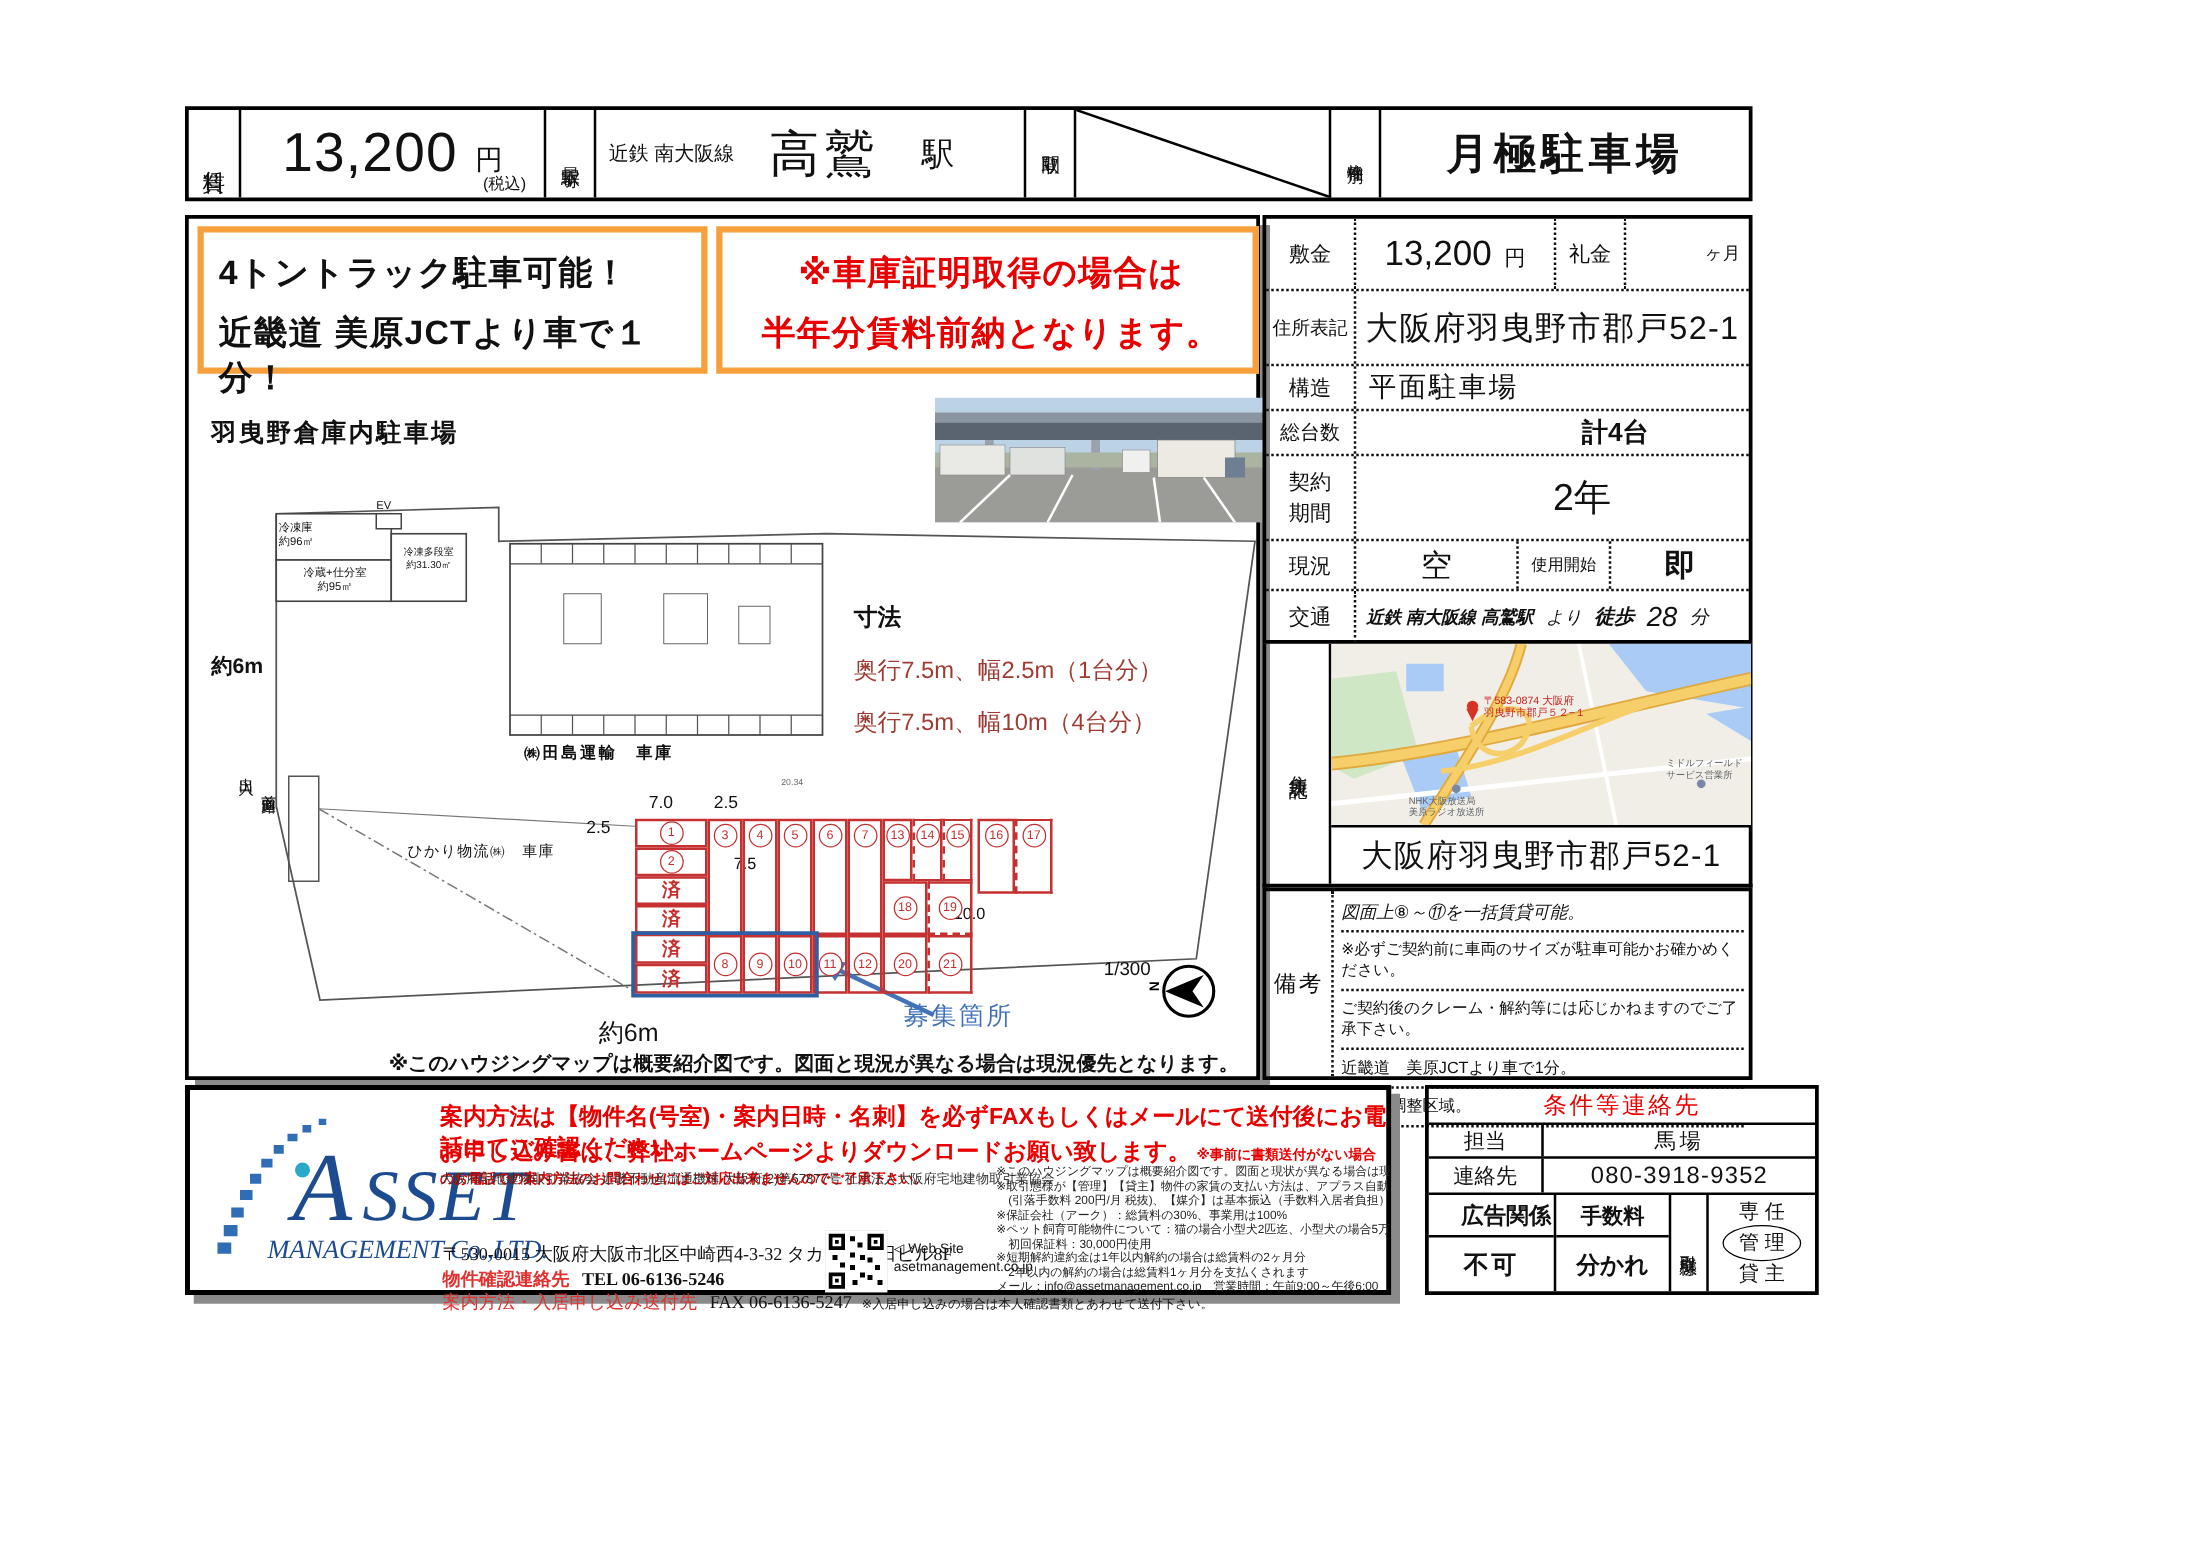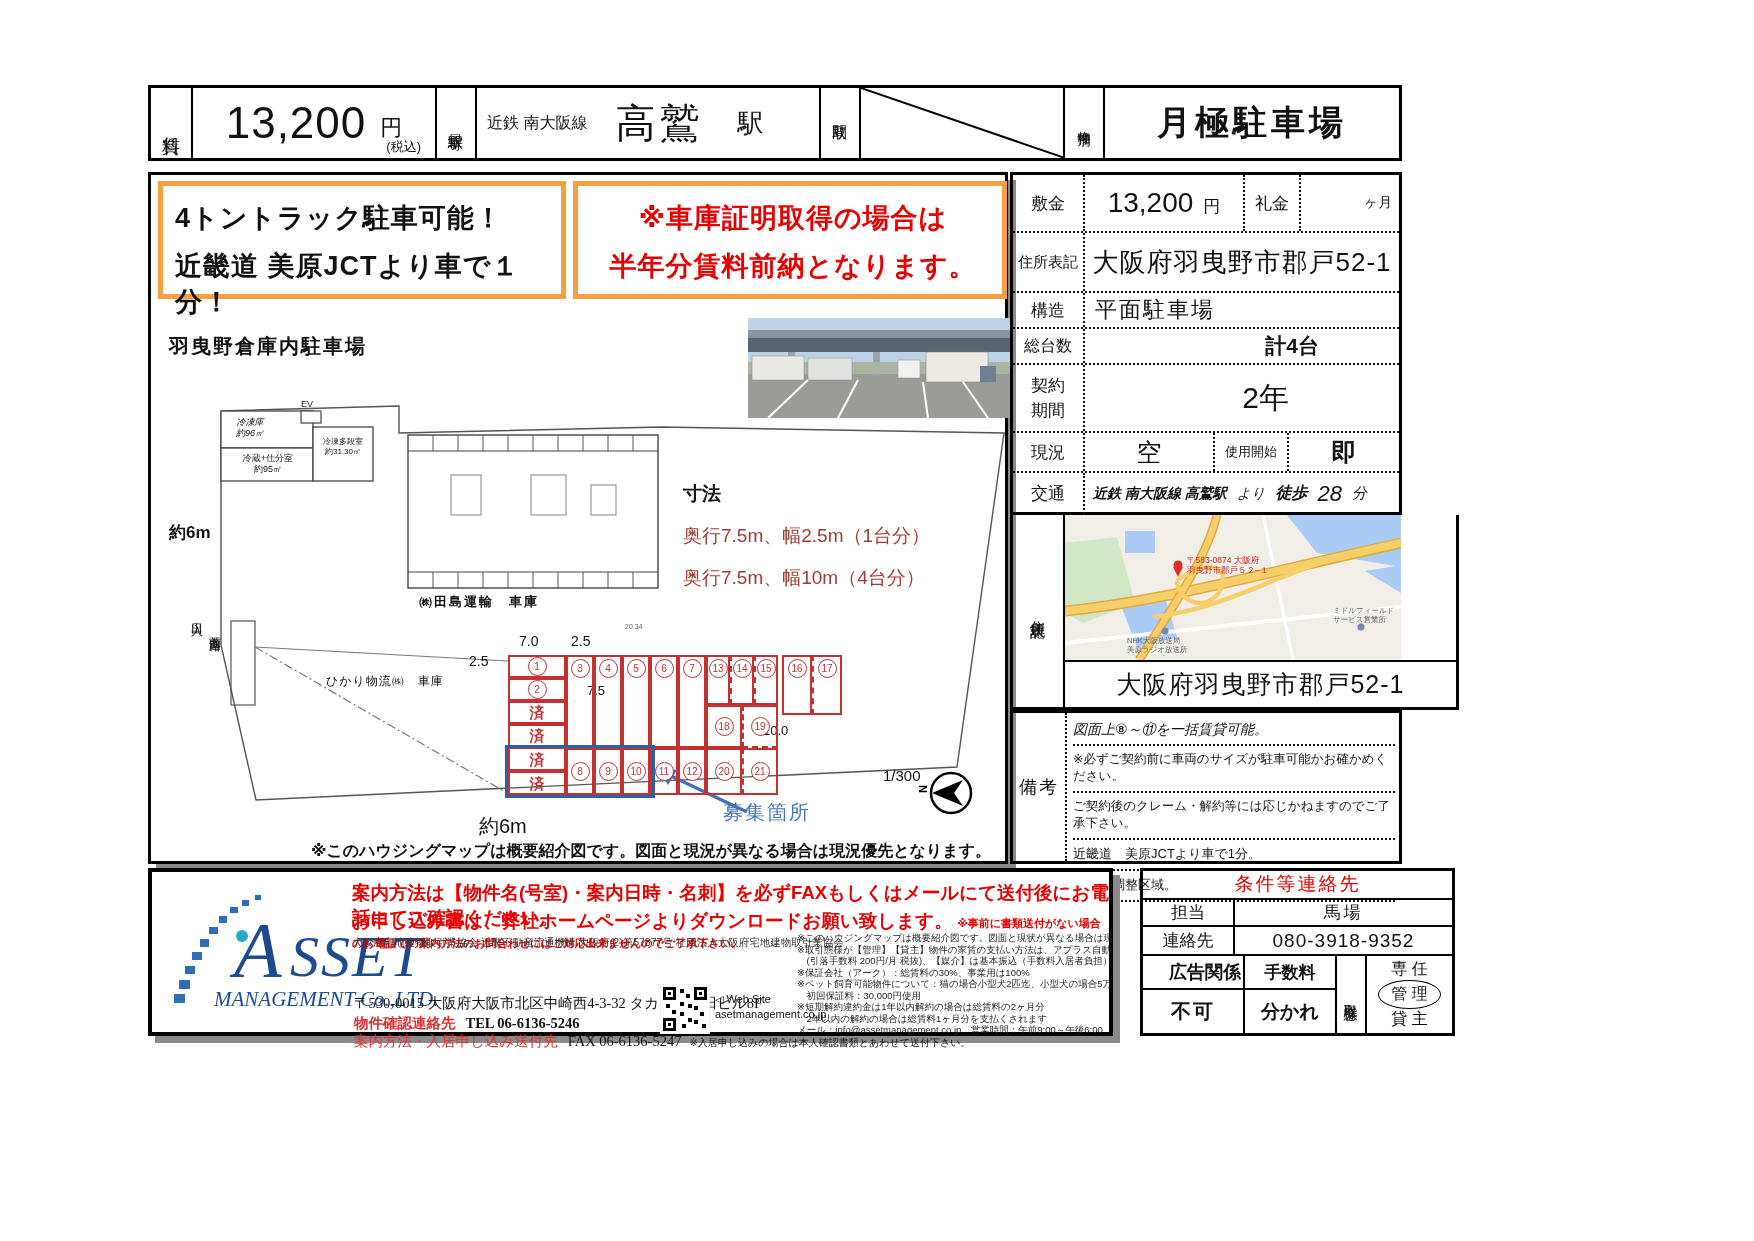--- a/index.html
+++ b/index.html
@@ -133,21 +133,21 @@
         <rect x="150" y="42" width="22" height="18" fill="#f0f0ee" stroke="#888" stroke-width="0.5"></rect>
         <rect x="178" y="34" width="62" height="30" fill="#eceae2" stroke="#777" stroke-width="0.5"></rect>
         <rect x="232" y="48" width="16" height="16" fill="#6f7f93"></rect>
         <line x1="20" y1="100" x2="60" y2="62" stroke="#fff" stroke-width="2"></line>
         <line x1="90" y1="100" x2="110" y2="62" stroke="#fff" stroke-width="2"></line>
         <line x1="180" y1="100" x2="175" y2="64" stroke="#fff" stroke-width="2"></line>
         <line x1="240" y1="100" x2="215" y2="64" stroke="#fff" stroke-width="2"></line>
       </svg>
     </div>
 
-    <div class="abs" style="left:60px;top:242px;width:78px;text-align:center;font-size:9px;line-height:11px;font-style:italic;">
+    <div class="abs" style="left:72px;top:242px;width:78px;text-align:left;font-size:9px;line-height:11px;">
       <div>冷凍庫</div>
         <div>約96㎡</div>
     </div>
     <div class="abs" style="left:78px;top:278px;width:78px;text-align:center;font-size:9px;line-height:11px;">
       <div>冷蔵+仕分室</div>
         <div>約95㎡</div>
     </div>
     <div class="abs" style="left:163px;top:262px;width:58px;text-align:center;font-size:8px;line-height:10px;">
       <div>冷凍多段室</div>
         <div>約31.30㎡</div>
@@ -317,21 +317,21 @@
       <div style="flex:1;display:flex;align-items:center;padding-left:8px;gap:10px;font-style:italic;">
         <span style="font-size:14px;font-weight:bold;">近鉄 南大阪線 高鷲駅</span>
         <span style="font-size:14px;">より</span>
         <span style="font-size:16px;font-weight:bold;">徒歩</span>
         <span style="font-size:22px;">28</span>
         <span style="font-size:15px;">分</span>
       </div>
     </div>
   </div>
 
-  <div class="abs bx" style="left:1010px;top:515px;width:449px;height:195px;border:3.5px solid #000;border-top:none;display:flex;">
+  <div class="abs bx" style="left:1010px;top:515px;width:392px;height:195px;border:3.5px solid #000;border-top:none;display:flex;">
     <div class="bx vt flexc" style="width:52px;border-right:2px solid #000;font-size:15px;">住所表記</div>
     <div style="flex:1;display:flex;flex-direction:column;">
       <div style="height:145px;overflow:hidden;">
         <svg width="336" height="145" viewBox="0 0 336 145">
           <rect width="336" height="145" fill="#f0eee7"></rect>
           <polygon points="0,28 52,22 70,88 18,108 0,98" fill="#cfe7c4"></polygon>
           <polygon points="222,0 336,0 336,52 252,38" fill="#a9cbf5"></polygon>
           <polygon points="300,56 336,50 336,78" fill="#a9cbf5"></polygon>
           <rect x="60" y="16" width="30" height="22" fill="#a9cbf5"></rect>
           <polygon points="55,88 100,83 112,122 72,132" fill="#a9cbf5"></polygon>

